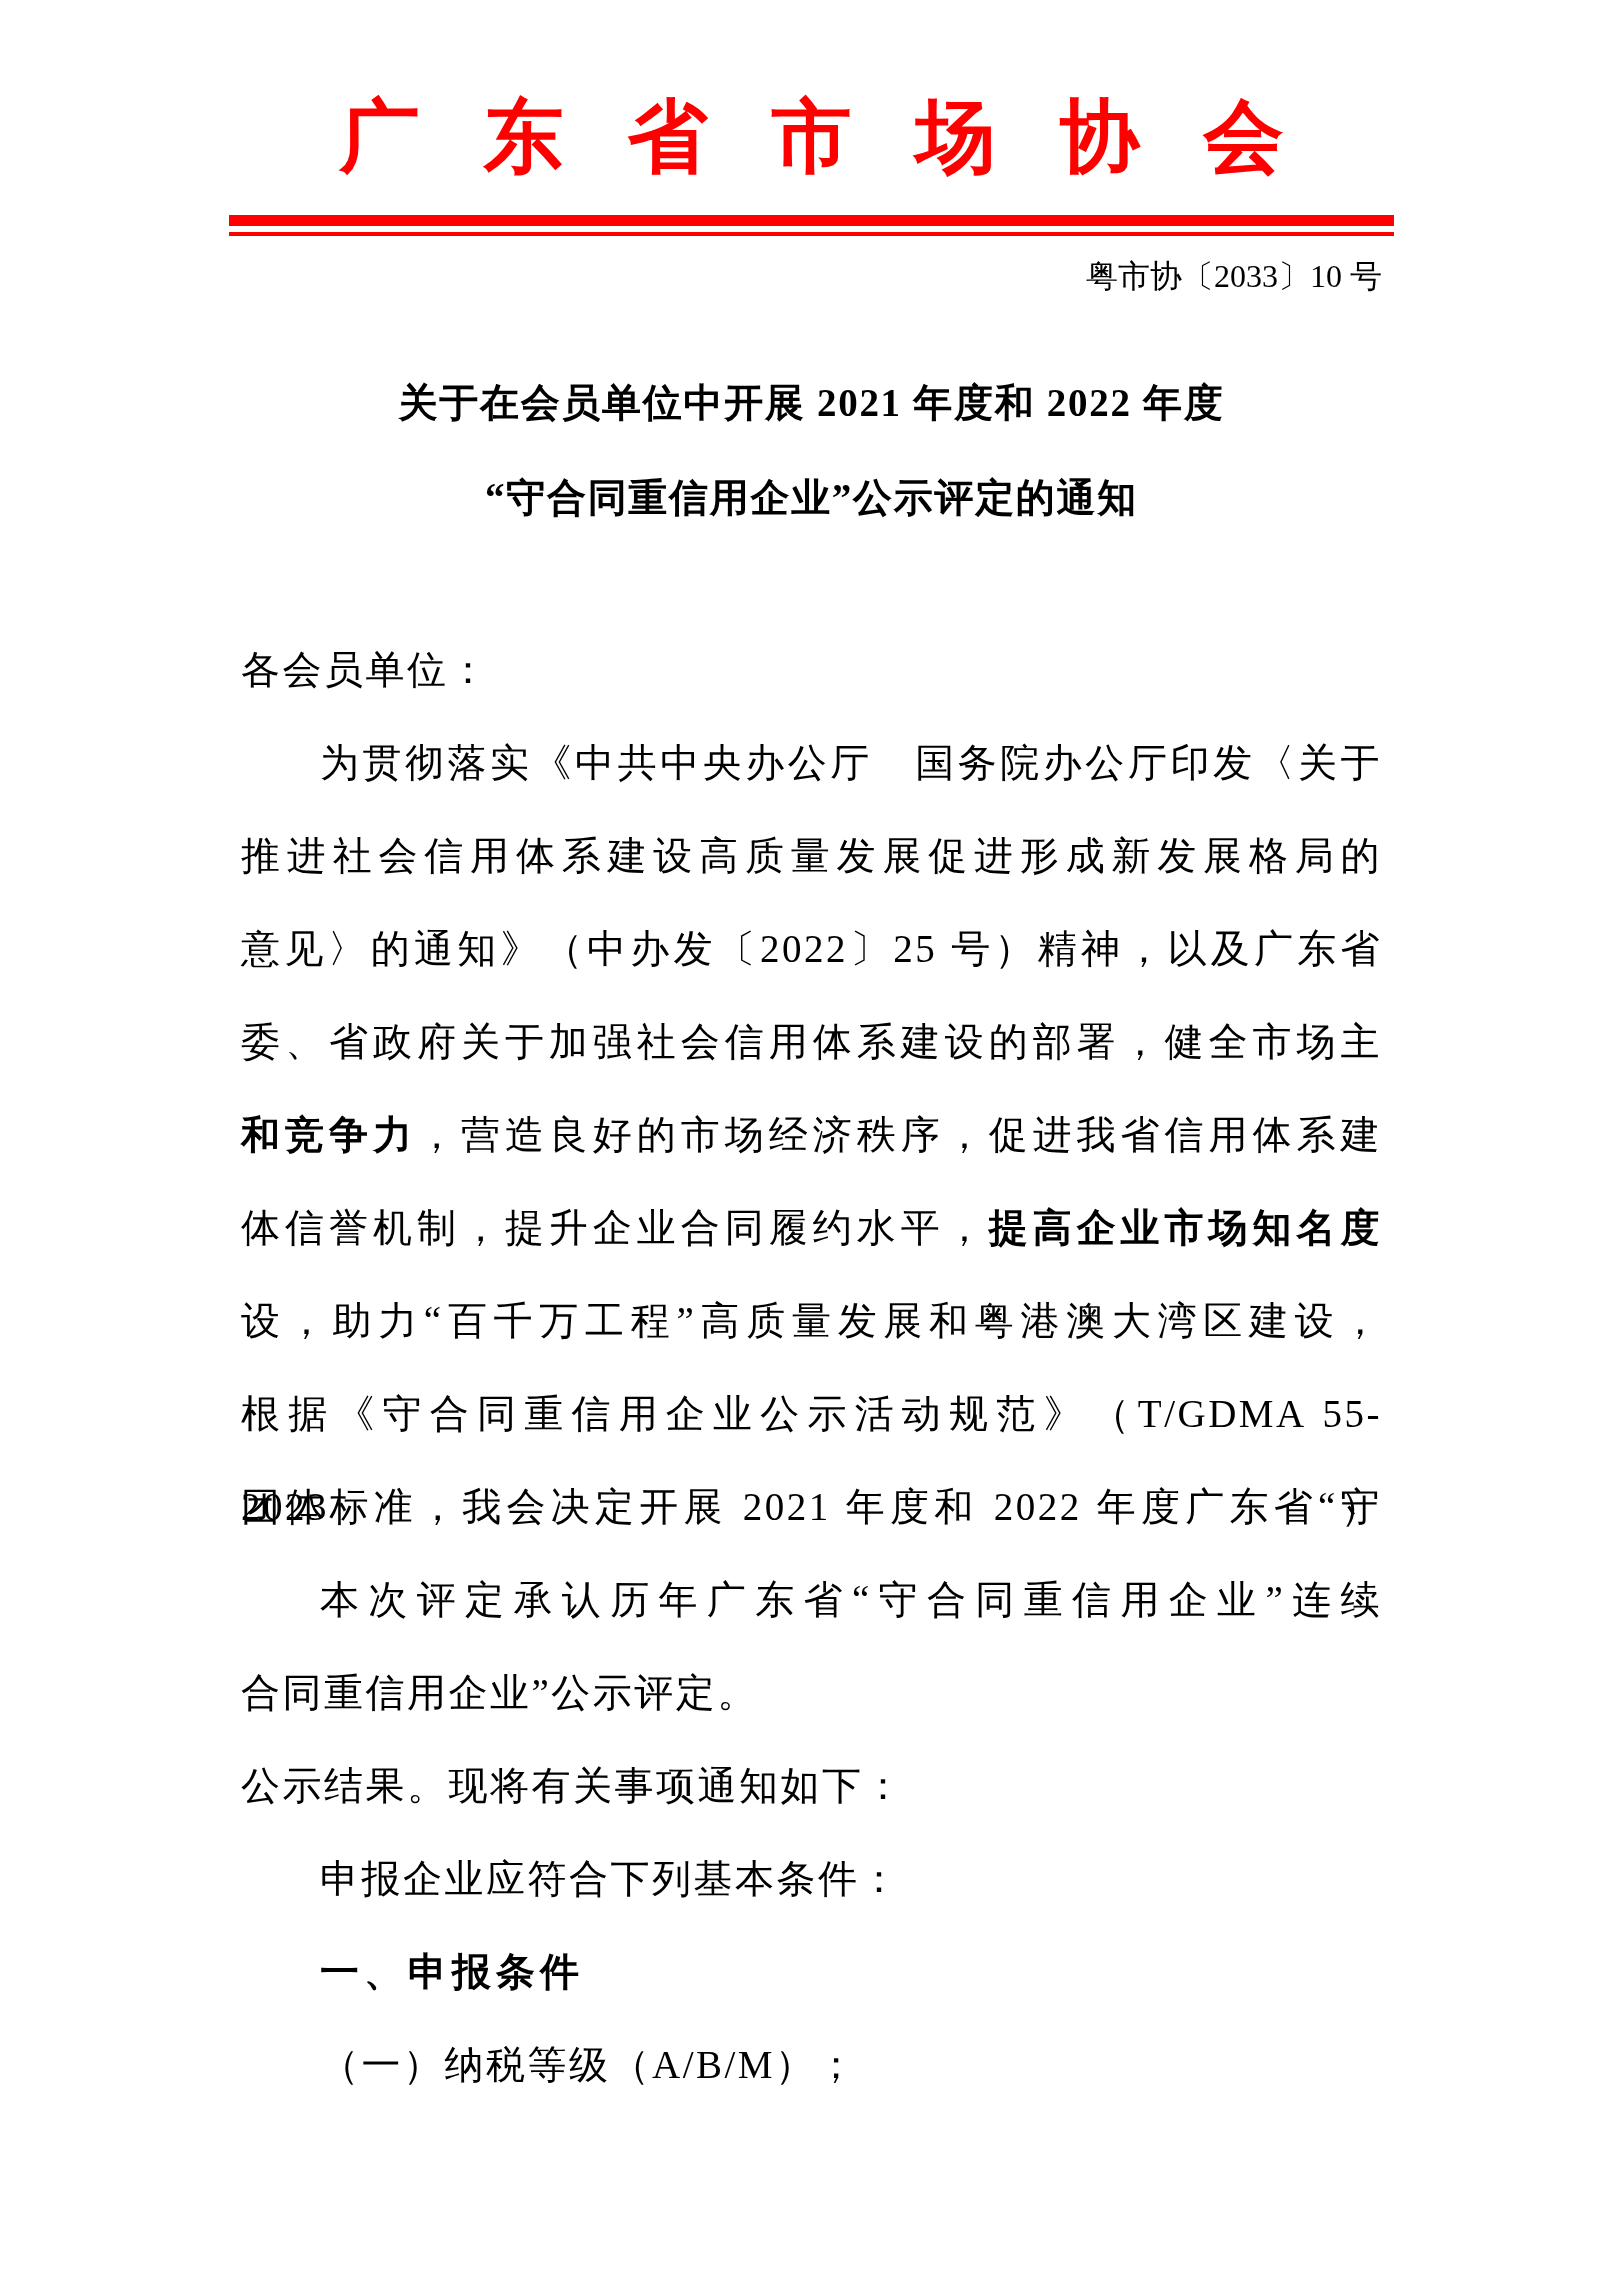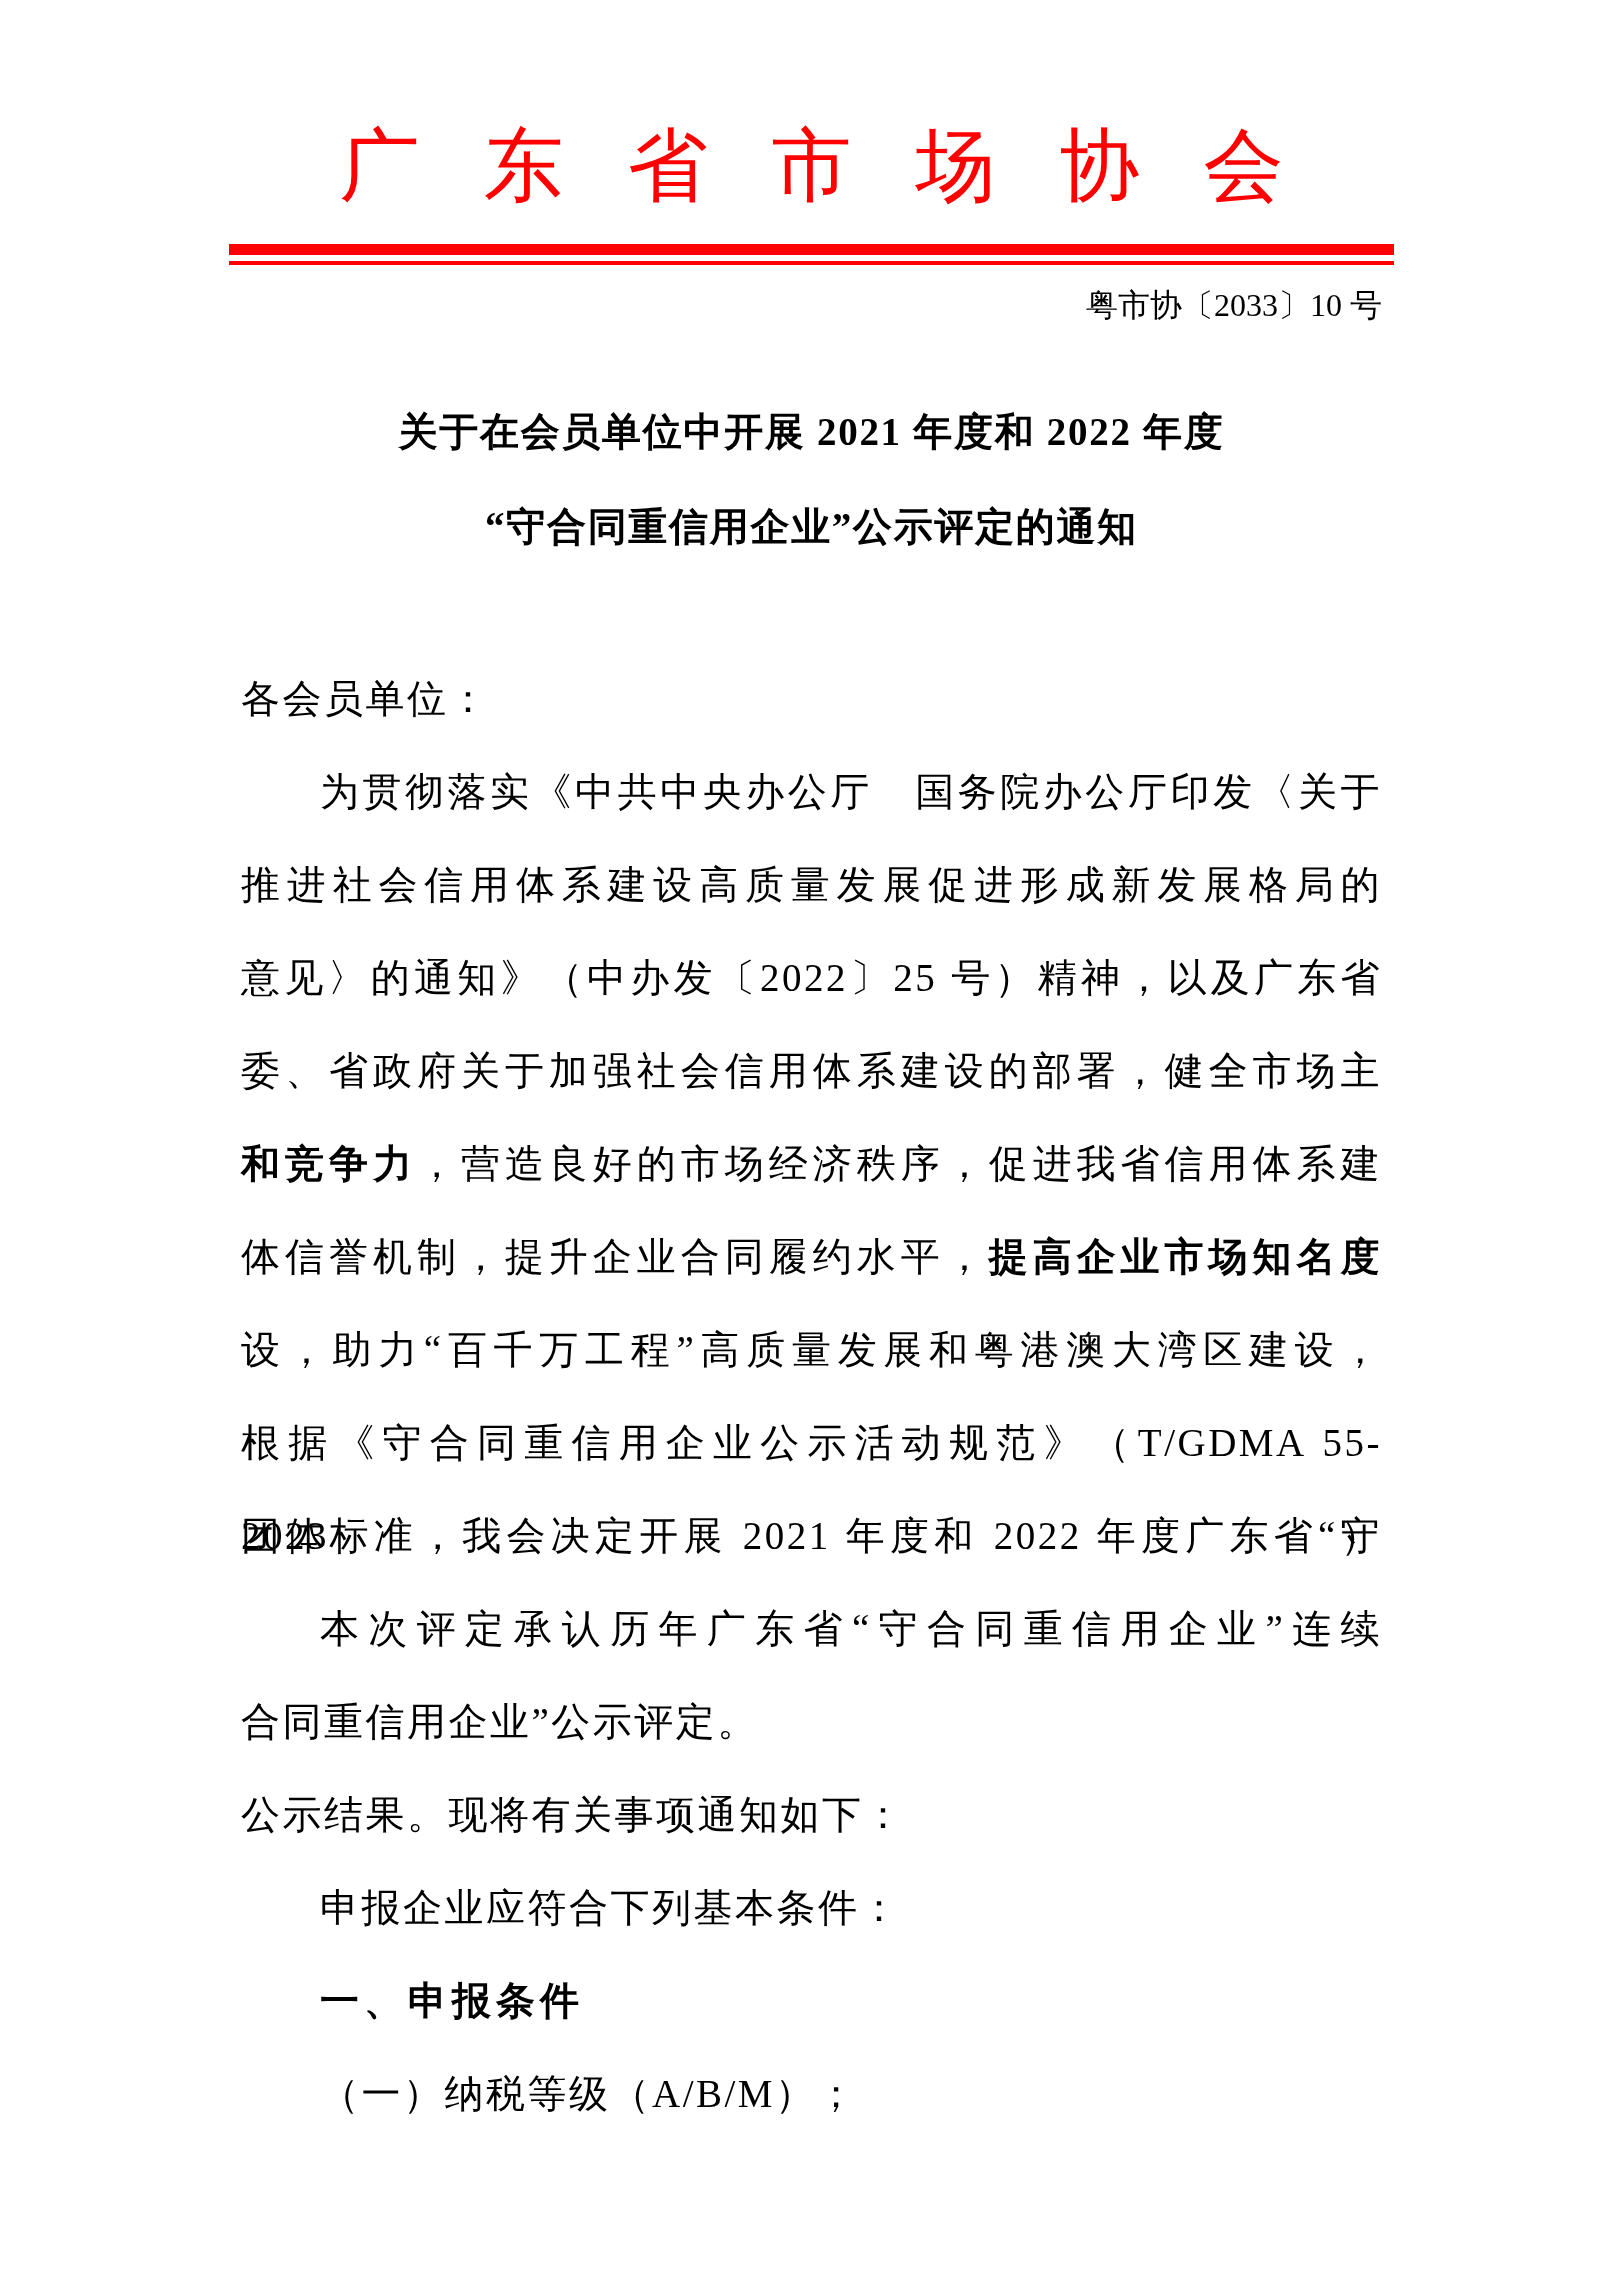--- a/index.html
+++ b/index.html
@@ -17,24 +17,24 @@
     height: 2295px;
     background: var(--paper);
     color: var(--ink);
     font-family: "Liberation Serif", "DejaVu Serif", serif;
     overflow: hidden;
   }
   .content { padding: 0 241px; }
 
   
   .org-name {
-    margin-top: 120px;
+    margin-top: 91px;
     font-size: 80px;
     line-height: 1.15;
-    font-weight: normal;
+    font-weight: bold;
     color: var(--accent);
     text-align: center;
     letter-spacing: 64px;
     padding-left: 64px; 
     white-space: nowrap;
   }
 
   
   .rule-thick {
     height: 11px;

